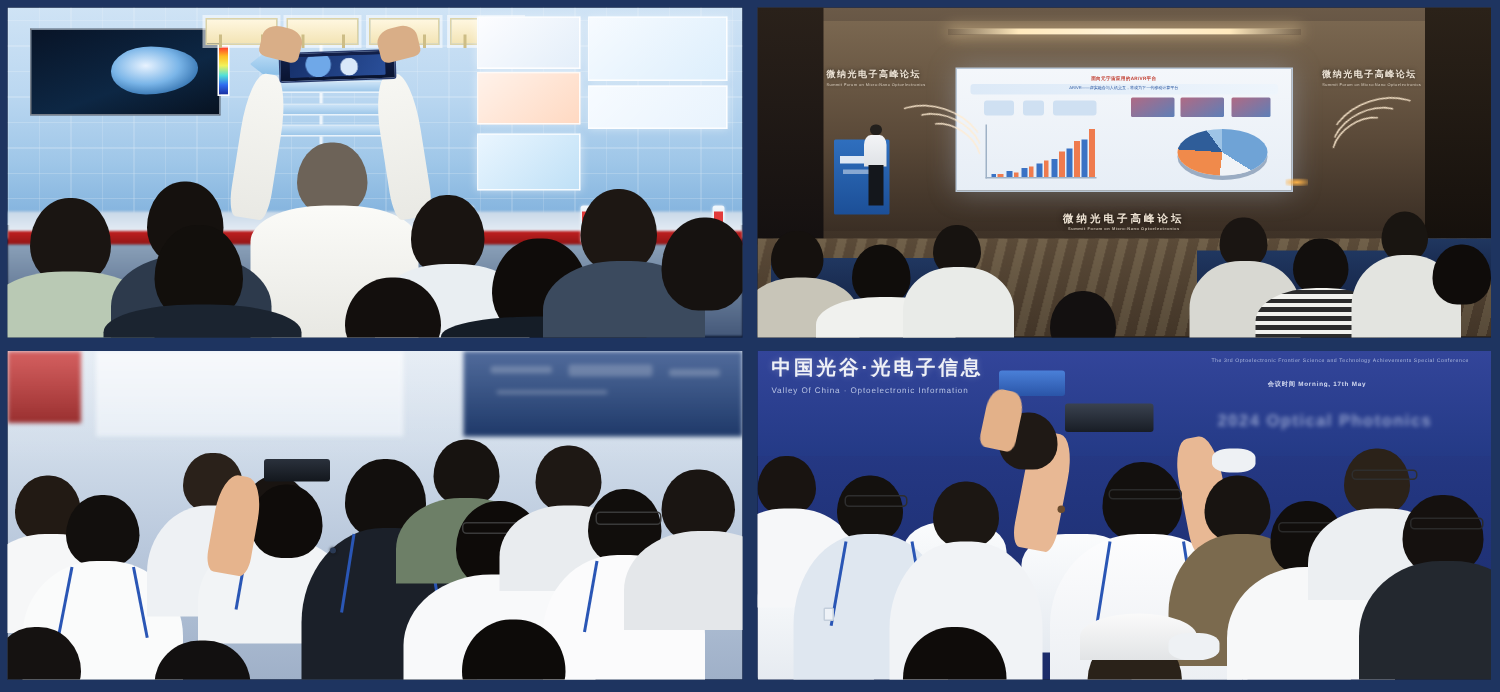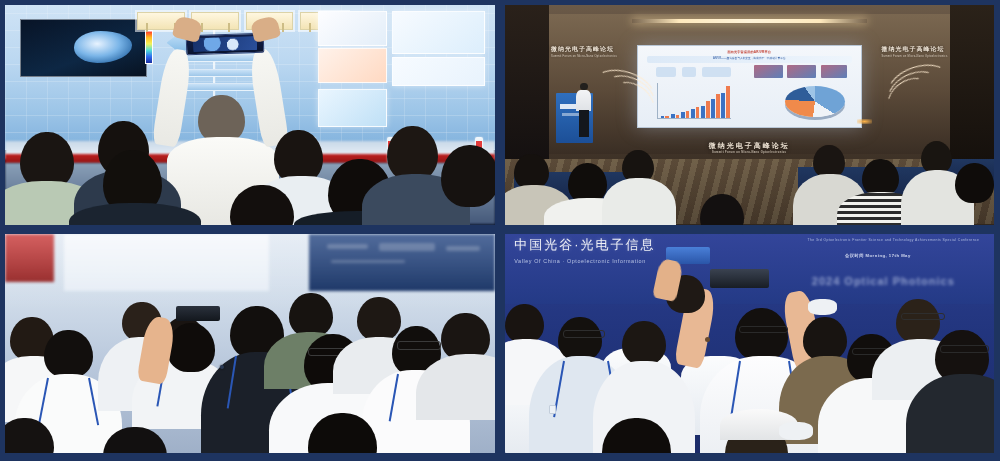--- a/index.html
+++ b/index.html
@@ -233,21 +233,21 @@
     border:1px solid #c3cedb; border-radius:1px; }
 
   
   .p4-bg { position:absolute; inset:0;
     background:linear-gradient(180deg,#2c3f8f 0%,#22357e 45%,#1b2b68 100%); }
   .p4-band {
     position:absolute; left:0; top:0; width:100%; height:32%;
     background:linear-gradient(180deg,#33459a,#243a86);
   }
   .p4-cn {
-    position:absolute; left:2%; top:1%; font-size:13px; font-weight:normal;
+    position:absolute; left:2%; top:1%; font-size:13px; font-weight:bold;
     color:#ffffff; letter-spacing:2px; opacity:.92; white-space:nowrap;
     text-shadow:0 0 4px rgba(255,255,255,.25);
   }
   .p4-en {
     position:absolute; left:2%; top:11%; font-size:5.4px; color:#cfd9f2;
     letter-spacing:.6px; white-space:nowrap; opacity:.85;
   }
   .p4-rt1 {
     position:absolute; right:3%; top:2%; font-size:3.4px; color:#c9d4ef;
     letter-spacing:.4px; white-space:nowrap; opacity:.8;

